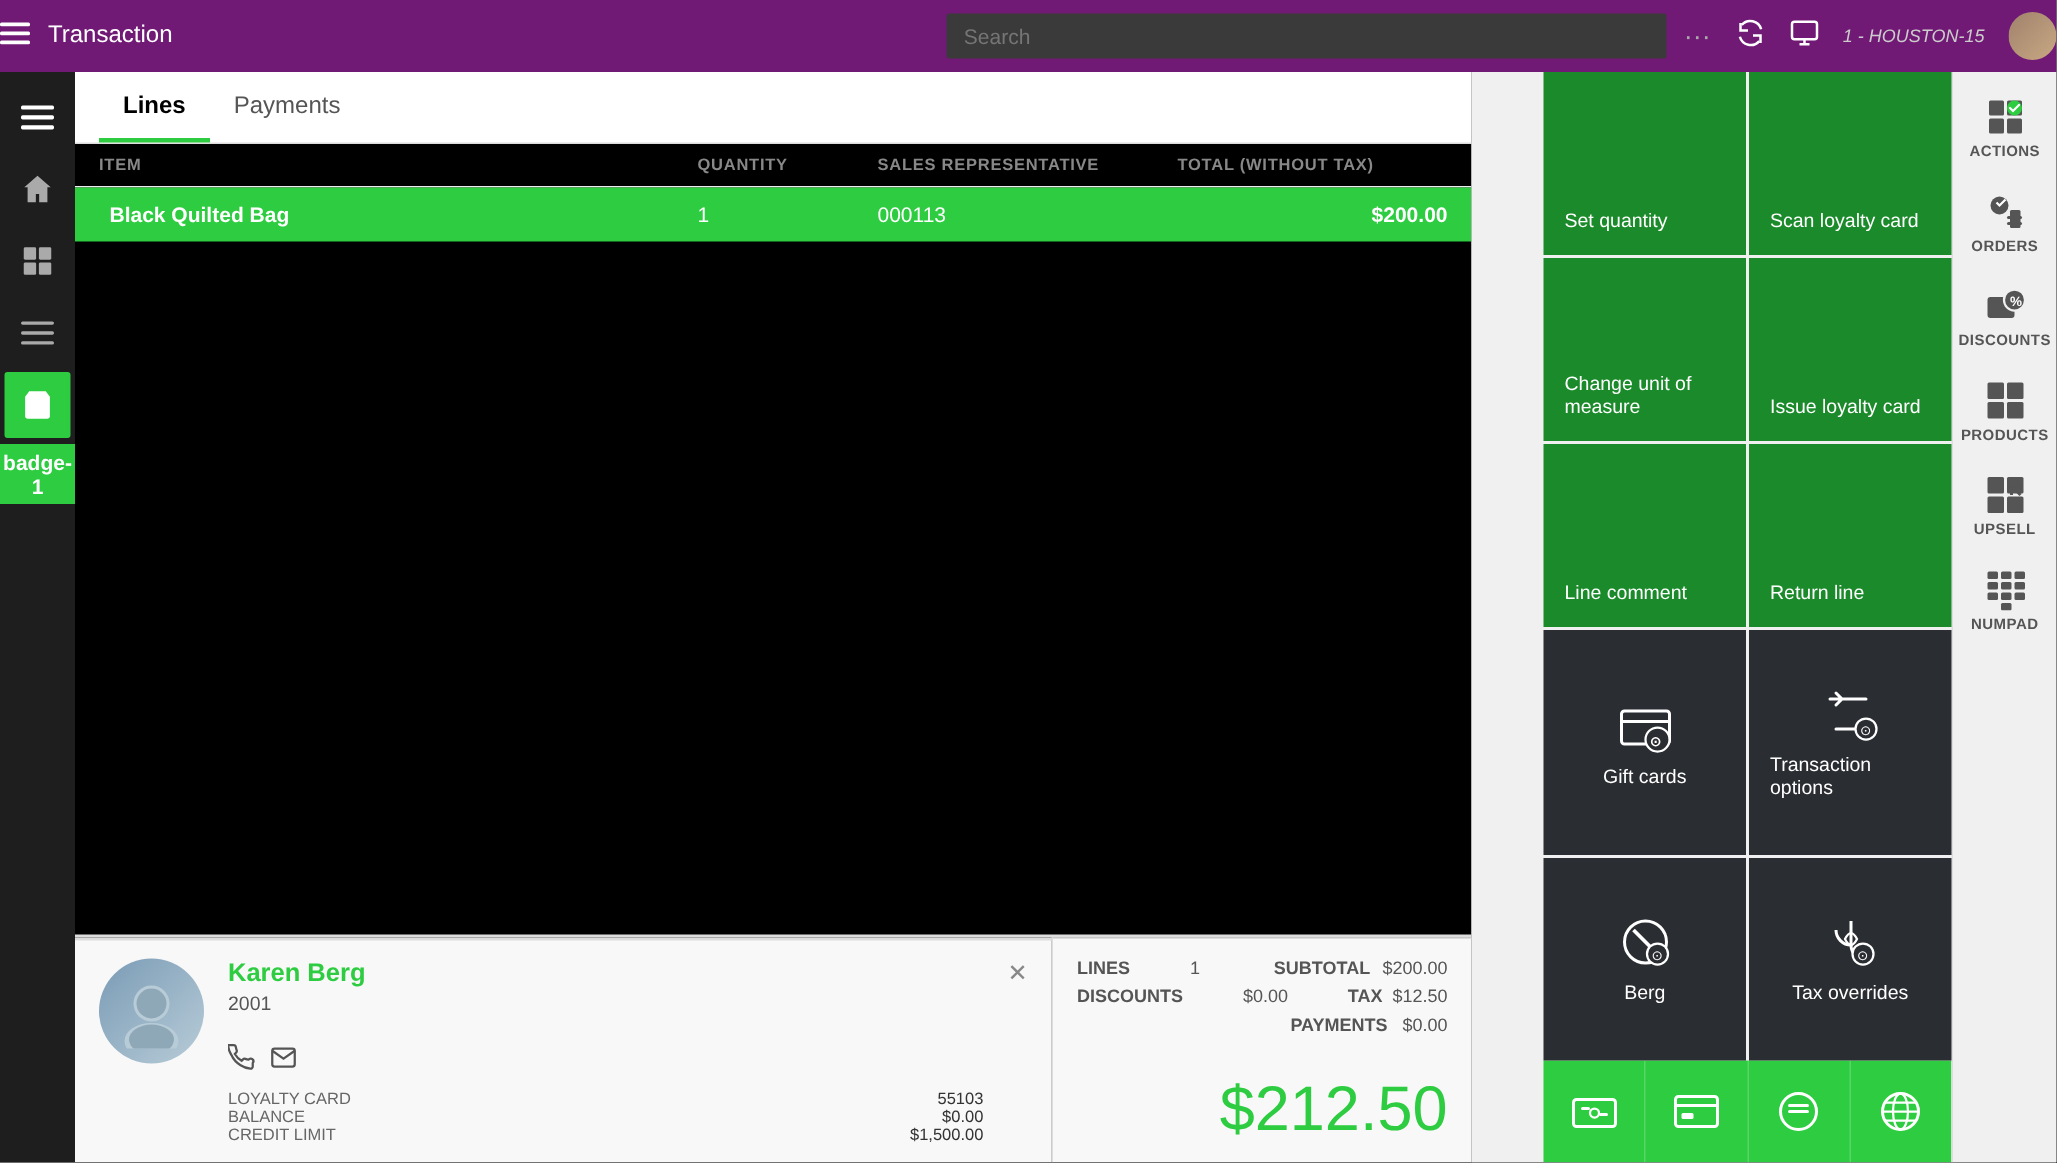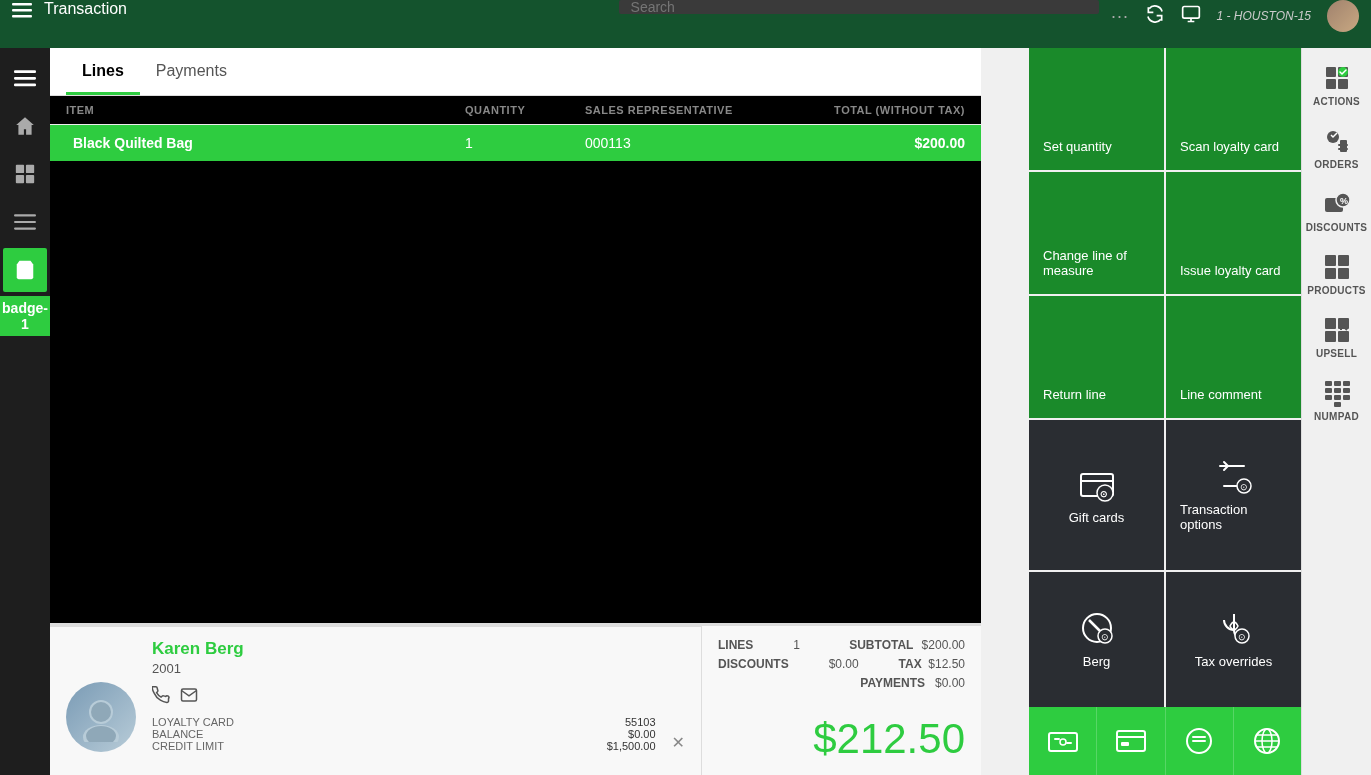--- a/index.html
+++ b/index.html
@@ -1,38 +1,38 @@
 <!DOCTYPE html>
 <html><head>
   <meta charset="utf-8">
   <style>
     * { box-sizing: border-box; margin: 0; padding: 0; }
     body { font-family: 'Segoe UI', Arial, sans-serif; background: #f0f0f0; width: 1371px; height: 775px; overflow: hidden; display: flex; flex-direction: column; }
 
     
     .top-bar {
-      background: #14532d;
+      background: #701a75;
       color: white;
       height: 48px;
       display: flex;
-      align-items: flex-start;
-      padding: 0 12px;
+      align-items: center;
+      padding: 0 0;
       gap: 12px;
       flex-shrink: 0;
     }
     .top-bar-title { font-size: 16px; font-weight: 300; flex: 1; }
     .top-bar-search {
       background: #3a3a3a;
       border: none;
       border-radius: 2px;
       color: white;
       padding: 4px 12px;
       width: 480px;
       font-size: 14px;
-      height: 14px;
+      height: 30px;
     }
     .top-bar-icons { display: flex; align-items: center; gap: 16px; }
     .top-bar-user { font-size: 12px; color: #ccc; font-style: italic; }
     .avatar { width: 32px; height: 32px; border-radius: 50%; background: #888; overflow: hidden; }
     .avatar-img { width: 100%; height: 100%; background: linear-gradient(135deg, #a0826d, #c8a882); }
 
     
     .main-layout {
       display: flex;
       flex: 1;
@@ -125,36 +125,36 @@
     .table-row .item-name { font-weight: 600; }
     .table-row .amount { text-align: right; font-weight: 600; }
 
     
     .customer-panel {
       background: #f8f8f8;
       border-top: 1px solid #ddd;
       padding: 12px 16px;
       display: flex;
       gap: 16px;
-      align-items: flex-end;
+      align-items: flex-start;
     }
     .customer-avatar {
       width: 70px;
       height: 70px;
       border-radius: 50%;
       background: linear-gradient(135deg, #7a9bb5, #b8ccd8);
       flex-shrink: 0;
       overflow: hidden;
       display: flex;
       align-items: center;
       justify-content: center;
     }
     .customer-info { flex: 1; }
     .customer-name { color: #2ecc40; font-size: 17px; font-weight: 600; margin-bottom: 2px; }
-    .customer-id { font-size: 13px; color: #555; margin-bottom: 10px; }
+    .customer-id { font-size: 13px; color: #555; margin-bottom: 20px; }
     .customer-contacts { display: flex; gap: 10px; margin-bottom: 8px; }
     .customer-field { font-size: 11px; color: #666; display: flex; justify-content: space-between; }
     .customer-field span:last-child { color: #333; font-weight: 500; }
     .close-btn { color: #888; cursor: pointer; font-size: 16px; }
 
     
     .center-bottom {
       display: flex;
       border-top: 2px solid #ddd;
     }
@@ -324,21 +324,21 @@
     <div class="tabs">
       <div class="tab active">Lines</div>
       <div class="tab">Payments</div>
     </div>
 
     <div class="table-area">
       <div class="table-header">
         <div>ITEM</div>
         <div>QUANTITY</div>
         <div>SALES REPRESENTATIVE</div>
-        <div style="text-align:right">TOTAL (WITHOUT TAX)</div>
+        <div style="text-align:left">TOTAL (WITHOUT TAX)</div>
       </div>
       <div class="table-row selected">
         <div class="item-name">Black Quilted Bag</div>
         <div>1</div>
         <div>000113</div>
         <div class="amount">$200.00</div>
       </div>
     </div>
 
     <div class="center-bottom">
@@ -423,33 +423,33 @@
 
       <div class="action-btn green">
         <span class="btn-label">Set quantity</span>
       </div>
 
       <div class="action-btn green">
         <span class="btn-label">Scan loyalty card</span>
       </div>
 
       <div class="action-btn green">
-        <span class="btn-label">Change line of measure</span>
+        <span class="btn-label">Change unit of measure</span>
       </div>
 
       <div class="action-btn green">
         <span class="btn-label">Issue loyalty card</span>
       </div>
 
       <div class="action-btn green">
+        <span class="btn-label">Line comment</span>
+      </div>
+
+      <div class="action-btn green">
         <span class="btn-label">Return line</span>
-      </div>
-
-      <div class="action-btn green">
-        <span class="btn-label">Line comment</span>
       </div>
 
       <div class="action-btn dark" style="align-items:center; justify-content:center; flex-direction:column; gap:8px;">
         <svg width="36" height="36" fill="none" viewBox="0 0 36 36">
           <rect x="2" y="8" width="32" height="22" rx="2" stroke="white" stroke-width="2" fill="none"></rect>
           <path d="M2 15h32" stroke="white" stroke-width="2"></path>
           <circle cx="26" cy="27" r="8" fill="#2a2d32" stroke="white" stroke-width="1.5"></circle>
           <circle cx="26" cy="27" r="5" fill="#2a2d32"></circle>
           <text x="21" y="31" fill="white" font-size="9" font-weight="bold">⊙</text>
         </svg>

